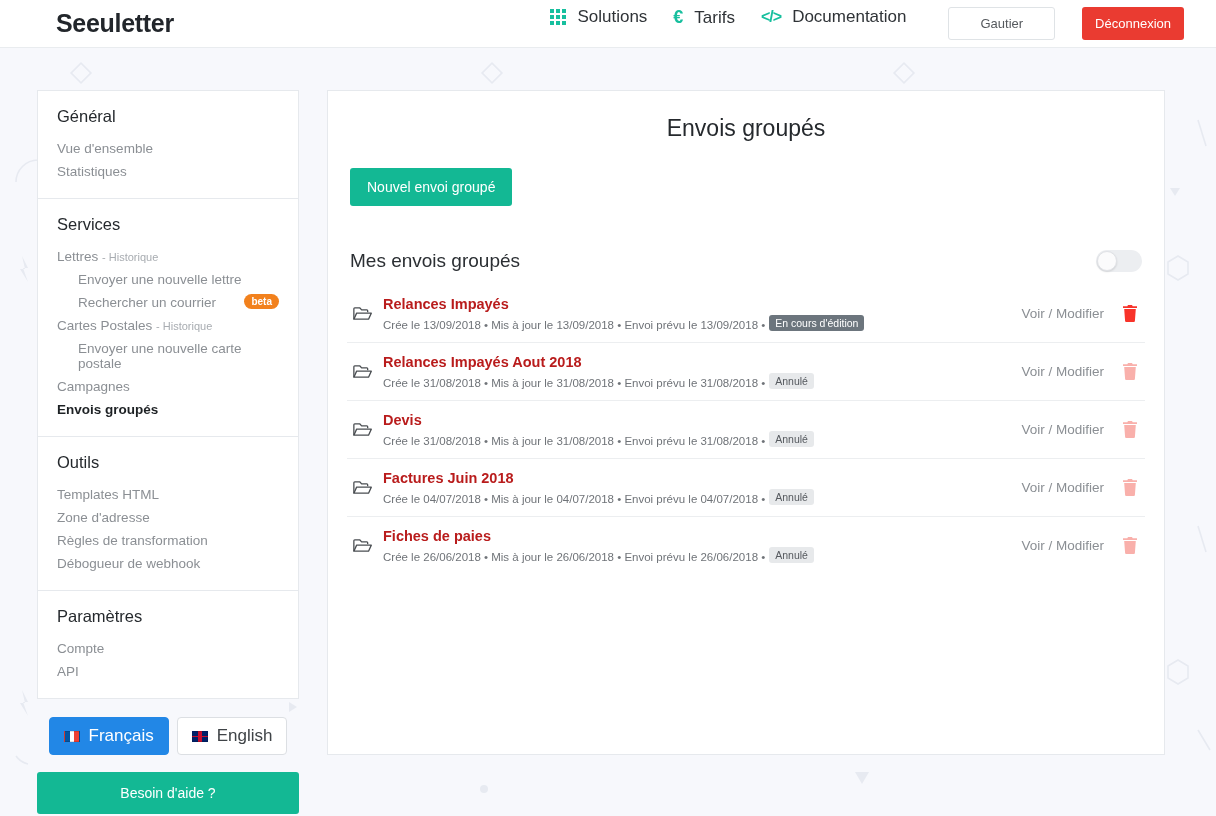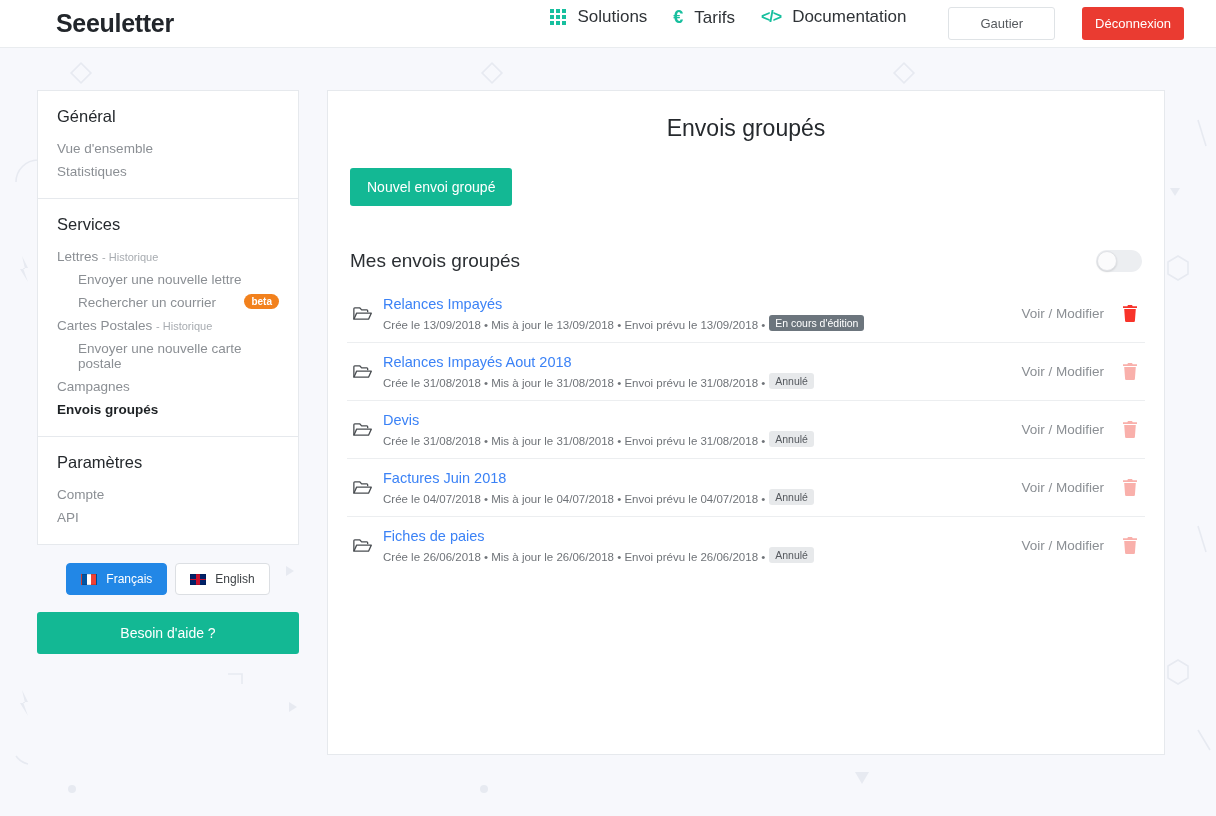--- a/index.html
+++ b/index.html
@@ -80,21 +80,21 @@
     position: absolute; right: 0; top: 3px;
     background: #f2811d; color: #fff;
     font-size: 10px; font-weight: bold;
     padding: 2px 7px; border-radius: 9px;
   }
   .lang-row {
     display: flex; justify-content: center; gap: 8px; margin: 18px 0 0 0;
   }
   .lang-btn {
     display: flex; align-items: center; gap: 9px;
-    padding: 8px 14px; font-size: 12px;
+    padding: 8px 14px; font-size: 17px;
     border-radius: 4px; cursor: pointer; font-family: inherit;
     background: #fff; border: 1px solid #dcdfe3; color: #3f4347;
   }
   .lang-btn.active { background: #2287e6; border-color: #2287e6; color: #fff; }
   .flag { width: 16px; height: 11px; display: inline-block; position: relative;
           border: 1px solid rgba(0,0,0,.12); }
   .flag-fr { background: linear-gradient(to right,#0055a4 0 33%,#fff 33% 66%,#ef4135 66% 100%); }
   .flag-gb { background:
       linear-gradient(to bottom, transparent 42%, #c8102e 42% 58%, transparent 58%),
       linear-gradient(to right, transparent 38%, #c8102e 38% 62%, transparent 62%),
@@ -140,21 +140,21 @@
   .toggle-label { font-size: 14px; color: #2b2f33; }
   
   .row {
     display: flex; align-items: center;
     padding: 11px 5px 11px 6px;
     border-bottom: 1px solid #eceef0;
   }
   .row:last-child { border-bottom: none; }
   .folder-icon { flex: 0 0 30px; color: #4a4e52; display:flex; align-items:center; }
   .row-body { flex: 1; min-width: 0; }
-  .row-title { font-size: 14.5px; font-weight: normal; color: #3b82f6; margin-bottom: 3px; }
+  .row-title { font-size: 14.5px; font-weight: bold; color: #b91c1c; margin-bottom: 3px; }
   .row-meta { font-size: 11.5px; color: #6f7378; display: flex; align-items: flex-end; flex-wrap: wrap; }
   .status {
     display: inline-block; margin-left: 4px;
     font-size: 10.5px; padding: 2px 6px; border-radius: 3px;
   }
   .status.editing { background: #6c757d; color: #fff; }
   .status.cancelled { background: #e7e9eb; color: #55595e; }
   .row-edit {
     font-size: 13.5px; color: #8b8f94; margin-right: 18px;
     cursor: pointer; white-space: nowrap; text-decoration: none;
@@ -246,20 +246,27 @@
         <div class="side-title">Services</div>
         <a class="side-link"><span>Lettres</span> <span class="hist">- Historique</span></a>
         <a class="side-link sub">Envoyer une nouvelle lettre</a>
         <a class="side-link sub"><span>Rechercher un courrier</span><span class="badge-beta">beta</span></a>
         <a class="side-link"><span>Cartes Postales</span> <span class="hist">- Historique</span></a>
         <a class="side-link sub">Envoyer une nouvelle carte postale</a>
         <a class="side-link">Campagnes</a>
         <a class="side-link active">Envois groupés</a>
       </div>
 
+      <div class="side-group">
+        <div class="side-title">Outils</div>
+        <a class="side-link">Templates HTML</a>
+        <a class="side-link">Zone d'adresse</a>
+        <a class="side-link">Règles de transformation</a>
+        <a class="side-link">Débogueur de webhook</a>
+      </div>
 
       <div class="side-group">
         <div class="side-title">Paramètres</div>
         <a class="side-link">Compte</a>
         <a class="side-link">API</a>
       </div>
     </div>
 
     <div class="lang-row">
       <button class="lang-btn active">

